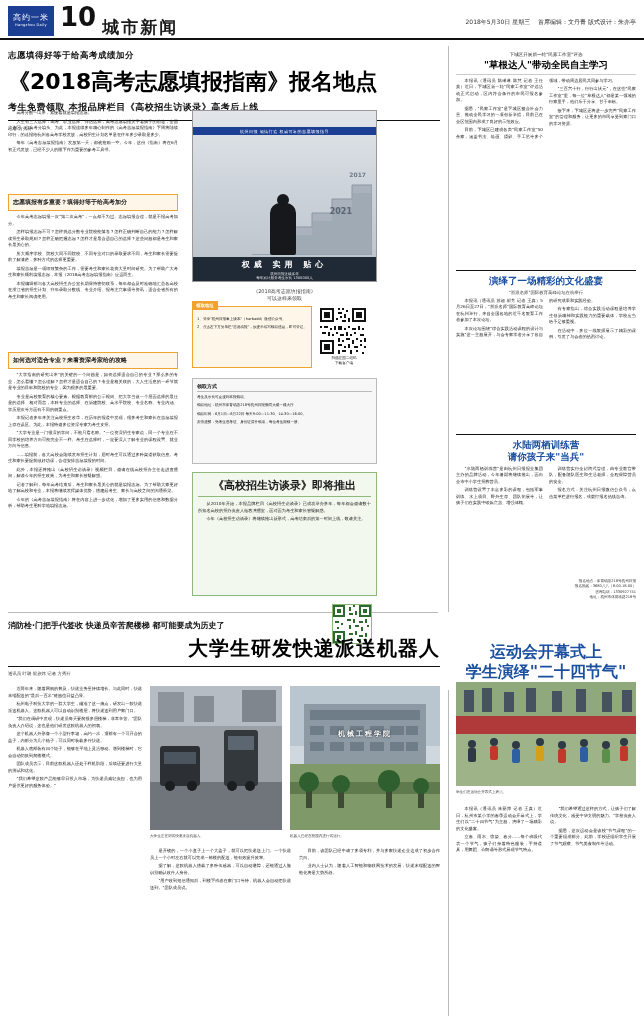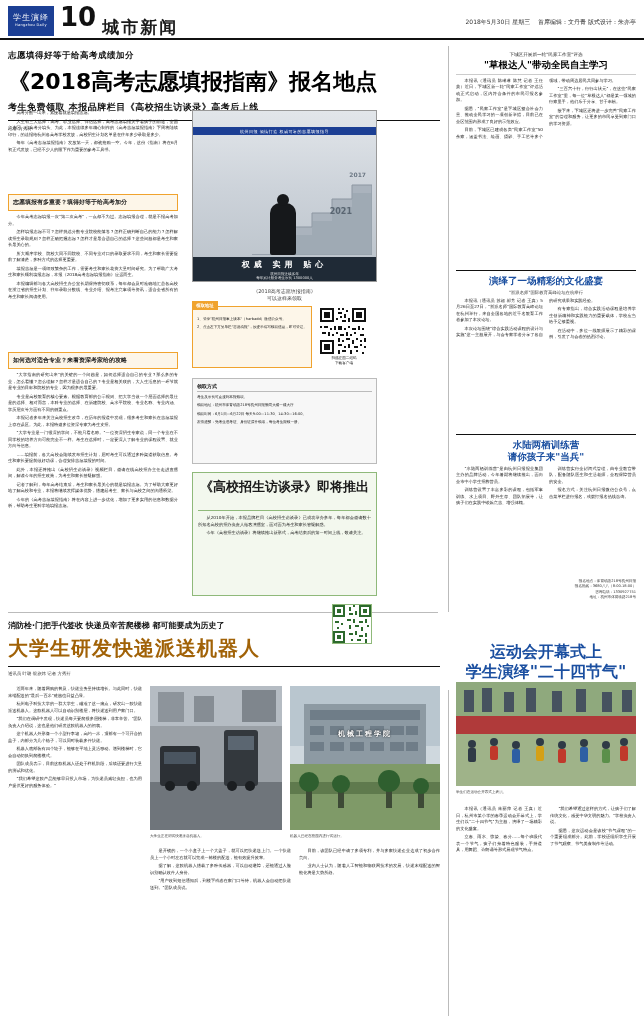--- a/index.html
+++ b/index.html
@@ -107,41 +107,41 @@
   .tag-orange {
     background:#f0a32e; color:#fff; font-size:4.4px; font-weight:bold;
     padding:2px 4px; display:inline-block;
   }
   .box-orange { border:1px solid #f0a32e; background:#fdf6e9; }
   .box-green  { border:1px solid #8fb97a; background:#f3f8ee; }
   .box-gray   { border:1px solid #bbb; background:#f7f7f7; }
 
   
   .bottom-shoulder { font-size:8px; font-weight:bold; color:#111; }
-  .bottom-head { font-size:20px; font-weight:bold; color:#a16207; margin:4px 0 3px; letter-spacing:1px;}
+  .bottom-head { font-size:20px; font-weight:bold; color:#000000; margin:4px 0 3px; letter-spacing:1px;text-align:right;}
   .bottom-byline { font-size:4.4px; color:#444; }
 
   .photo-lab { background:#8f9296; }
   .photo-sport { background:#6f8f5c; }
 
   
   .bld-label {
     position:absolute; left:50%; top:30%; transform:translateX(-50%);
     color:#fff; font-size:7px; font-weight:bold; letter-spacing:2px;
     text-shadow:0 0 2px #000;
   }
 </style>
 </head>
 <body>
 
 <div class="page">
 
   <div class="masthead">
     <div class="logo-box">
-      <div class="logo-cn">学生演绎</div>
+      <div class="logo-cn">高约一米</div>
       <div class="logo-en">Hangzhou Daily</div>
     </div>
     <div class="page-num">10</div>
     <div class="section-title">城市新闻</div>
     <div class="masthead-right">
       <span>2018年5月30日 星期三</span>
       <span>首席编辑：文丹青  版式设计：朱亦亭</span>
     </div>
   </div>
 
@@ -286,21 +286,21 @@
 
   <div class="box-gray" style="position:absolute; left:192px; top:378px; width:185px; height:86px; padding:4px;">
     <div style="font-size:5px; font-weight:bold; border-bottom:1px solid #bbb; padding-bottom:2px;">领取方式</div>
     <div class="tiny" style="margin-top:3px;">考生及家长可直接到本报领取。</div>
     <div class="tiny" style="margin-top:3px;">领取地址：杭州市体育场路218号杭州日报新闻大楼一楼大厅</div>
     <div class="tiny" style="margin-top:3px;">领取时间：6月1日—6月22日  每天9:00—11:30、14:30—16:00。</div>
     <div class="tiny" style="margin-top:3px;">友情提醒：凭考生准考证、身份证原件领取，每位考生限领一册。</div>
   </div>
 
   <div class="box-green" style="position:absolute; left:192px; top:472px; width:185px; height:124px; padding:5px;">
-    <div style="font-size:13px; font-weight:bold; text-align:center; border-bottom:1px solid #8fb97a; padding-bottom:14px;">《高校招生访谈录》即将推出</div>
+    <div style="font-size:11px; font-weight:bold; text-align:center; border-bottom:1px solid #8fb97a; padding-bottom:3px;">《高校招生访谈录》即将推出</div>
     <div class="body-text" style="margin-top:4px;">
       <p>从2010年开始，本报品牌栏目《高校招生访谈录》已成功举办多年，每年都会邀请数十所知名高校的招办负责人做客演播室，面对面为考生和家长答疑解惑。</p>
       <p>今年《高校招生访谈录》将继续推出新形式，高考结束后的第一时间上线，敬请关注。</p>
     </div>
   </div>
 
   <div class="qr" style="position:absolute; left:332px; top:604px; width:40px; height:40px; border:1px solid #8fb97a;">
     <svg width="38" height="38" viewBox="0 0 19 19" shape-rendering="crispEdges">
       <rect width="19" height="19" fill="#fff"></rect>
       <g fill="#2d6a2d">

